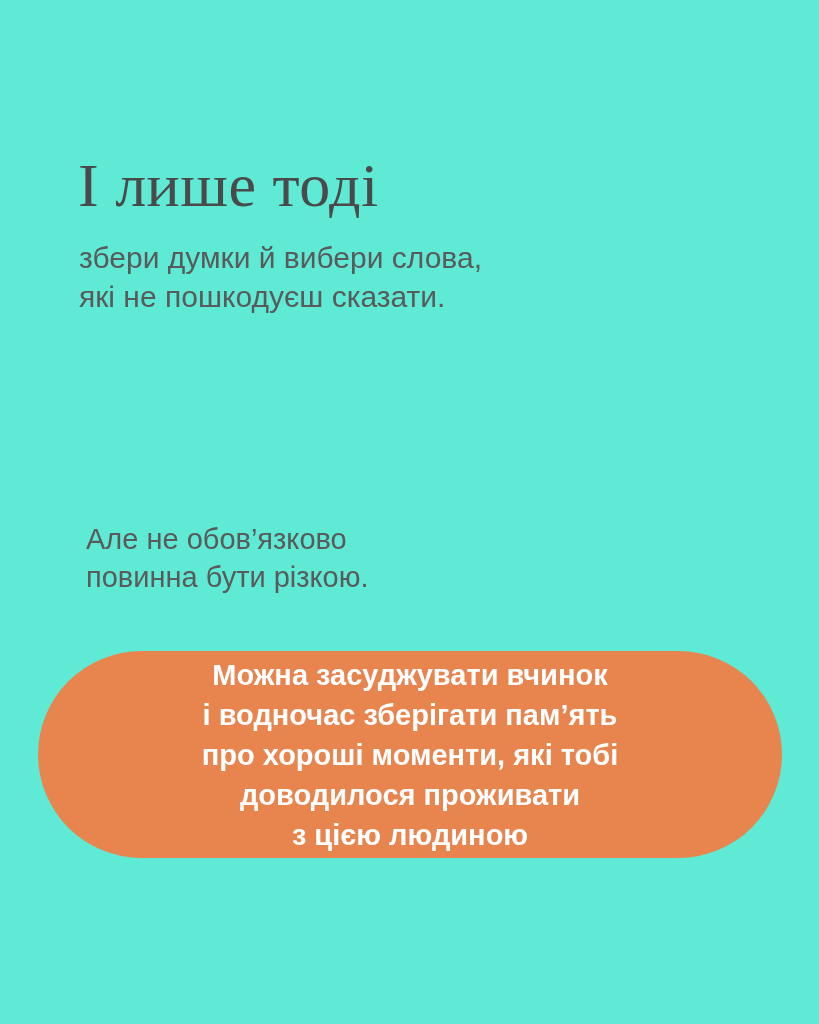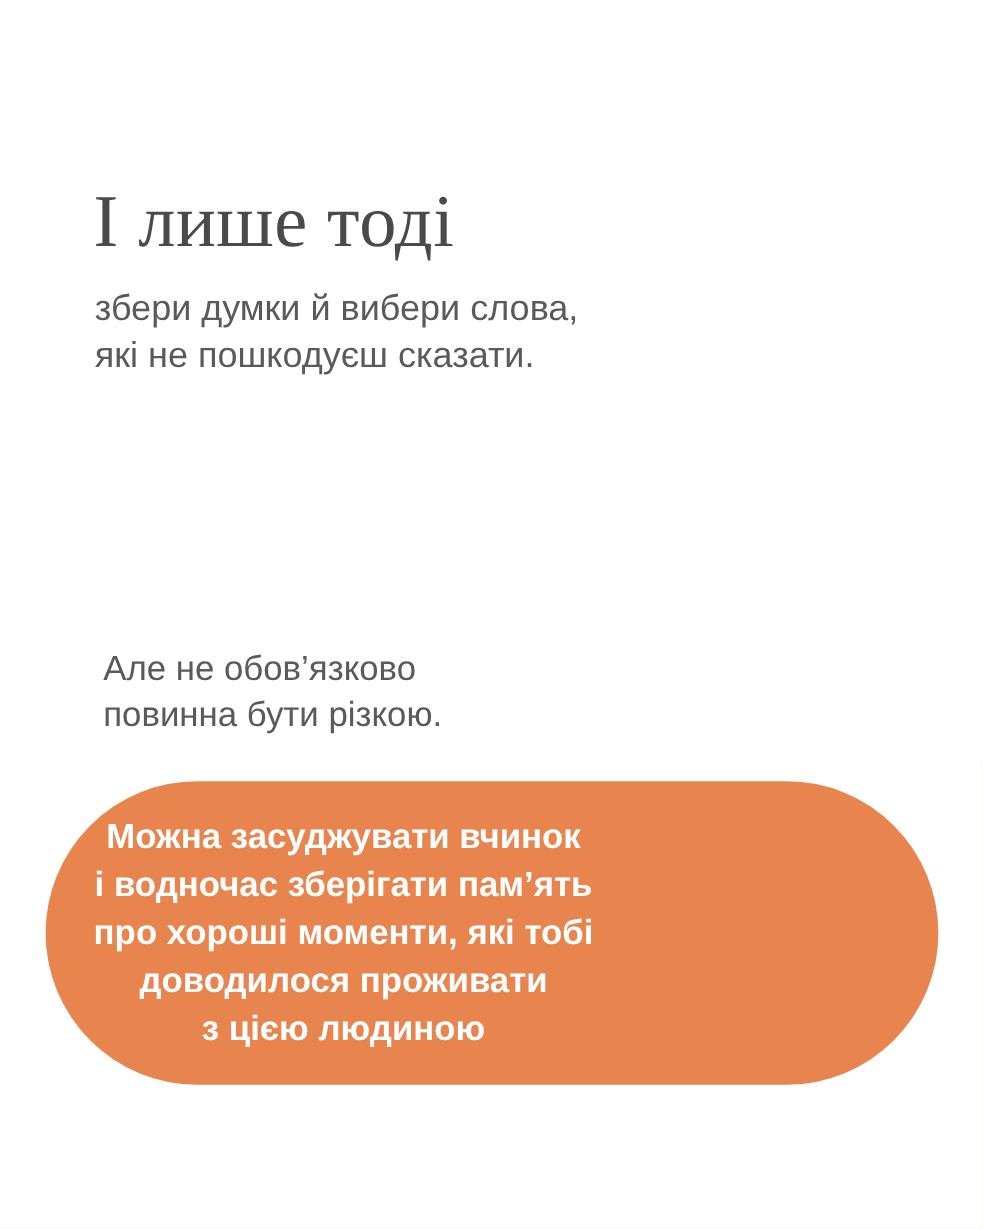--- a/index.html
+++ b/index.html
@@ -10,21 +10,21 @@
     width: 819px;
     height: 1024px;
     background: #e8ded7;
     font-family: "Liberation Sans", sans-serif;
     overflow: hidden;
   }
   .page {
     position: relative;
     width: 819px;
     height: 1024px;
-    background: #ffffff;
+    background: #5eead4;
     box-sizing: border-box;
   }
   .heading {
     position: absolute;
     left: 78px;
     top: 108px;
     font-family: "Liberation Serif", serif;
     font-size: 62px;
     line-height: 70px;
     font-weight: 400;
@@ -49,39 +49,39 @@
     font-family: "Liberation Sans", sans-serif;
     font-size: 29px;
     line-height: 38px;
     font-weight: 400;
     color: #5a5a5a;
     white-space: pre-line;
   }
   .body-block-2 {
     position: absolute;
     left: 86px;
-    top: 510px;
+    top: 491px;
     font-family: "Liberation Sans", sans-serif;
     font-size: 29px;
     line-height: 38px;
     font-weight: 400;
     color: #5a5a5a;
     white-space: pre-line;
   }
   .callout {
     position: absolute;
     left: 38px;
     top: 651px;
     width: 744px;
-    height: 253px;
+    height: 207px;
     background: #e8854f;
     border-radius: 127px;
     display: flex;
     align-items: center;
-    justify-content: flex-start;
+    justify-content: center;
     box-sizing: border-box;
     padding: 0 40px;
   }
   .callout-text {
     font-family: "Liberation Sans", sans-serif;
     font-size: 29px;
     line-height: 40px;
     font-weight: bold;
     color: #ffffff;
     text-align: center;

